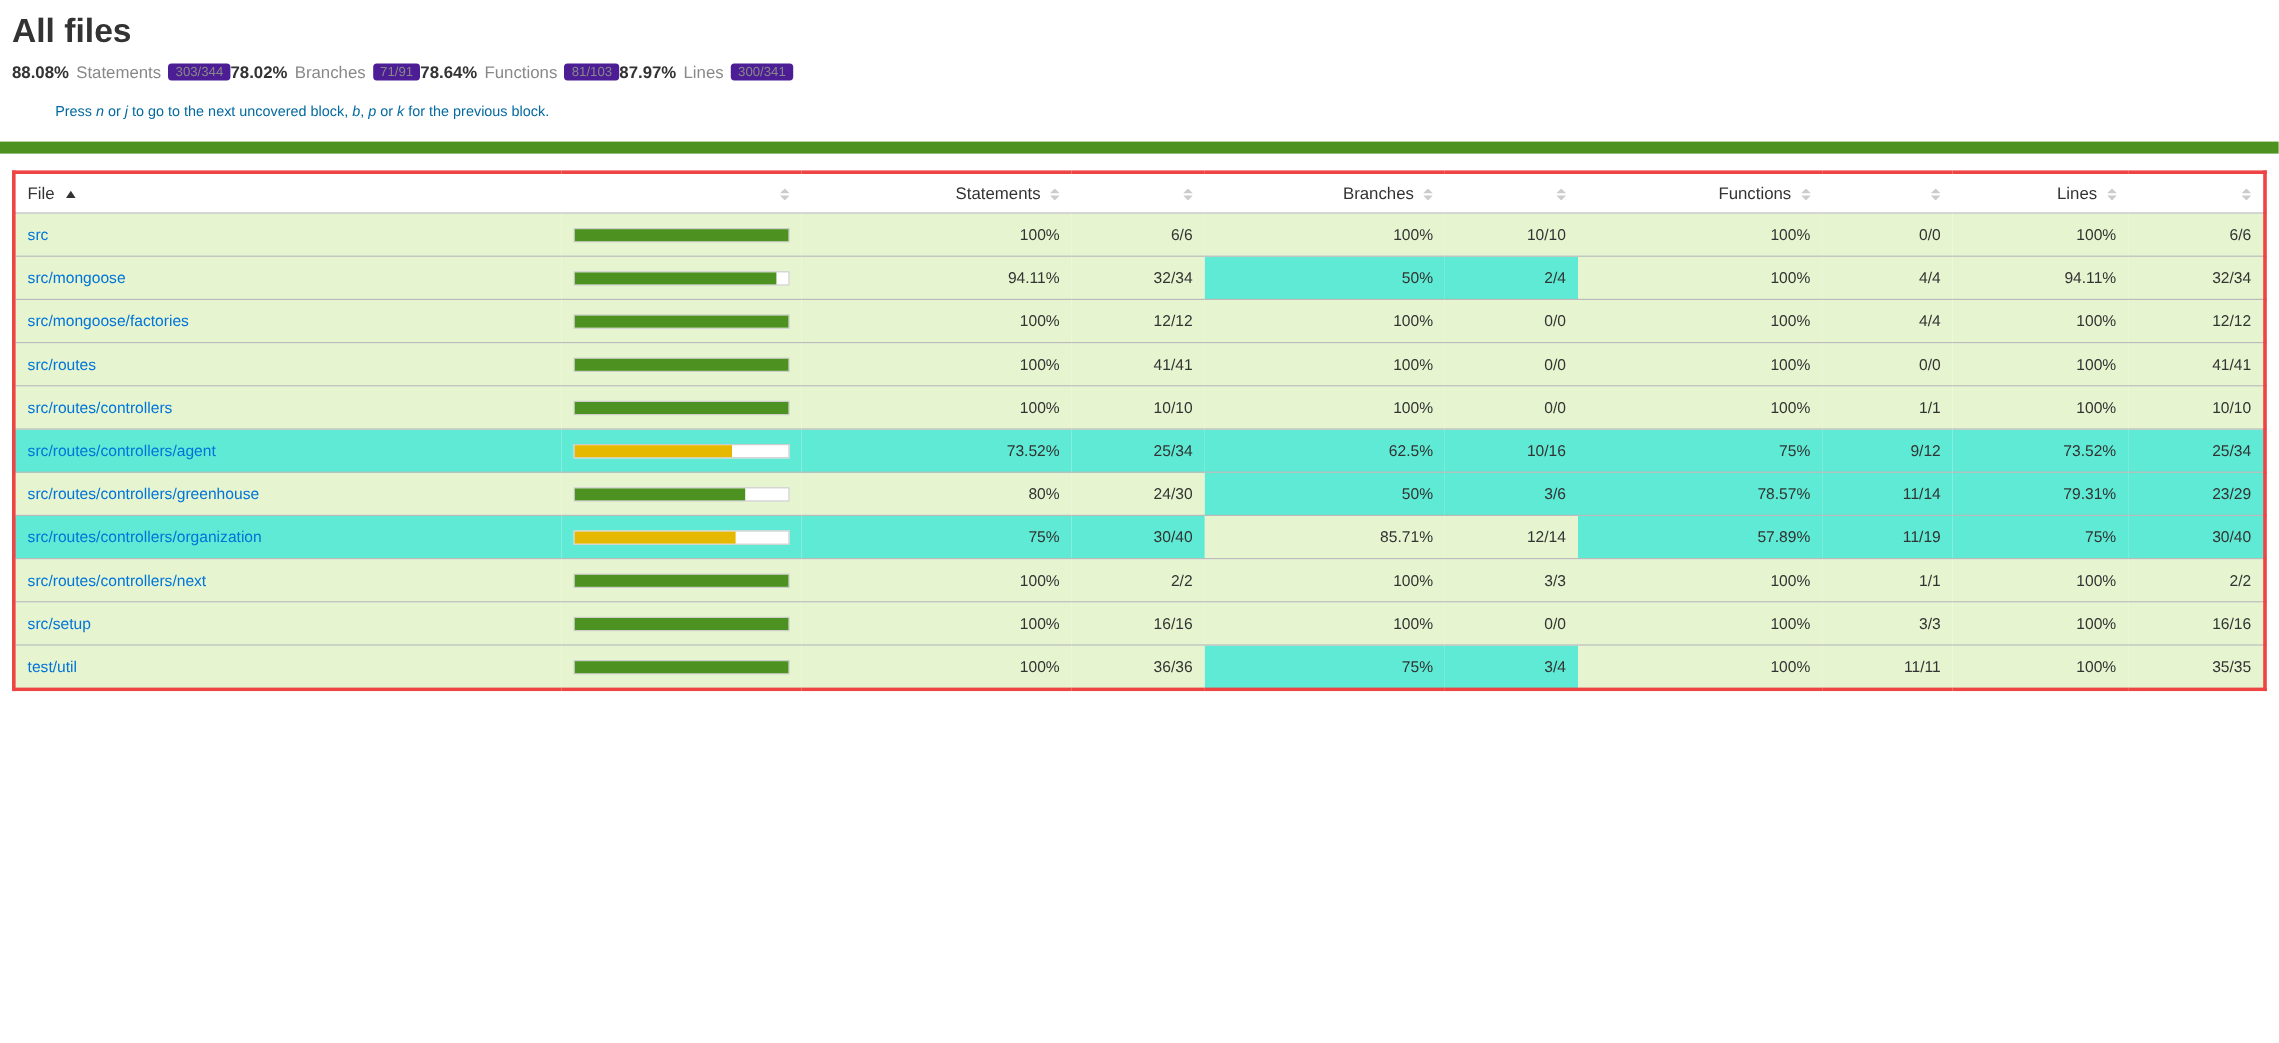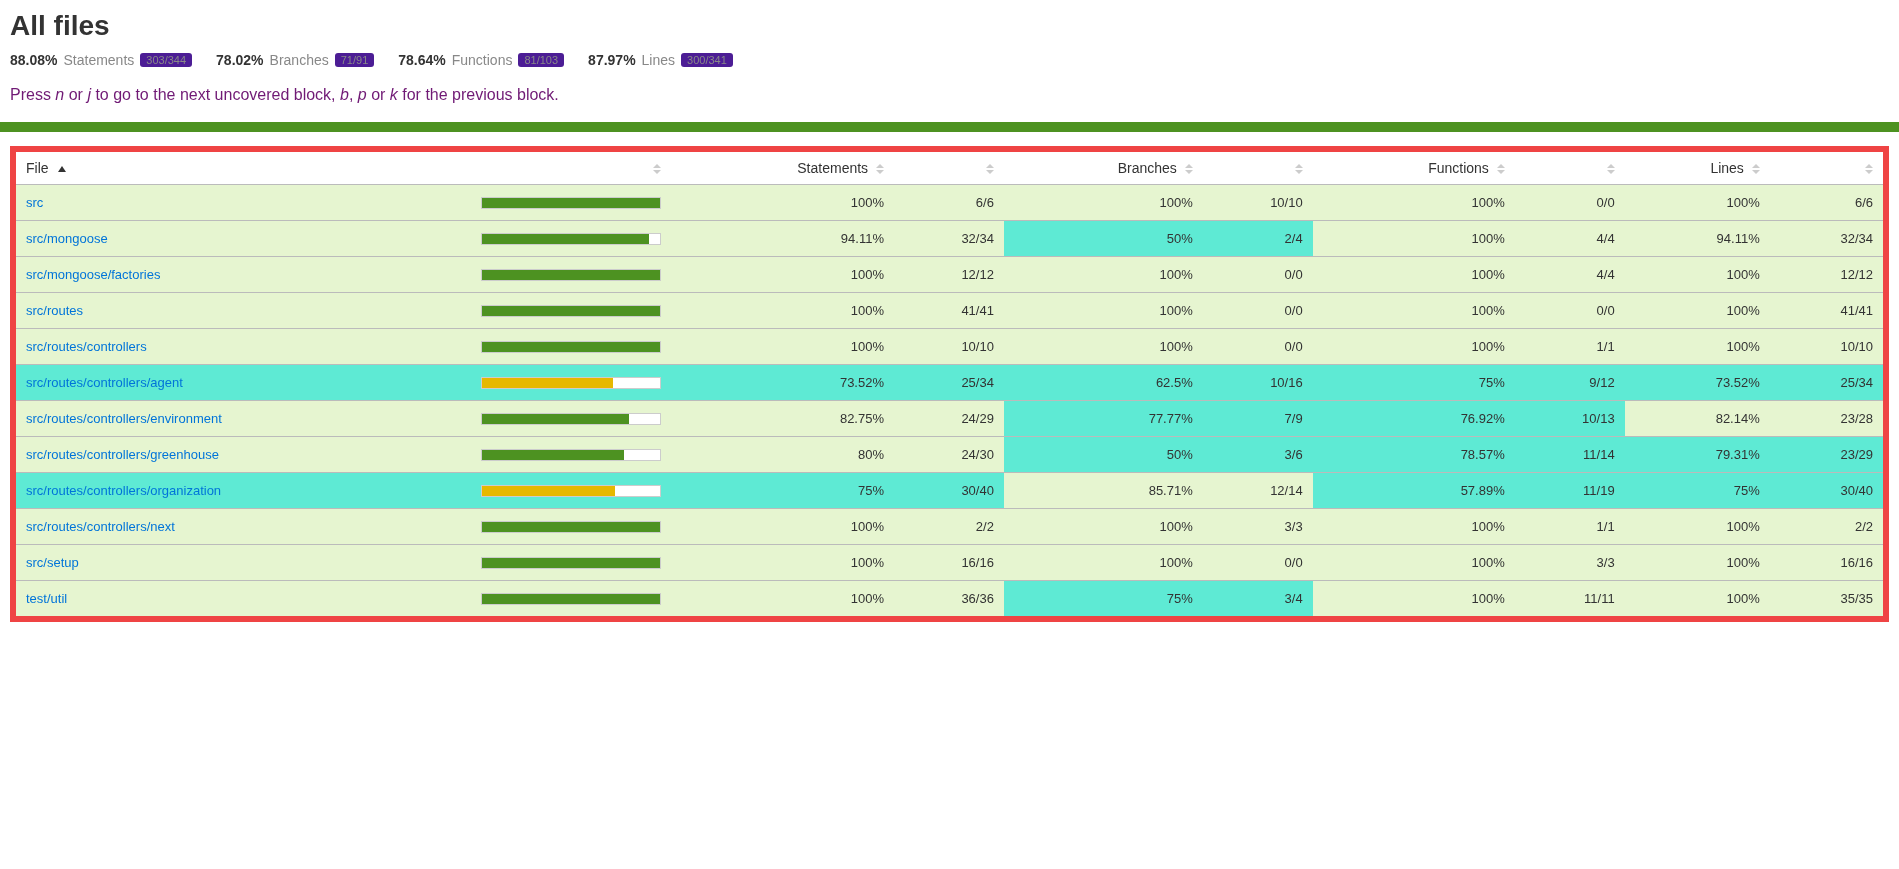--- a/index.html
+++ b/index.html
@@ -12,53 +12,53 @@
   }
   .wrapper { padding: 0; }
   .header { padding: 10px 10px 0 10px; }
   h1 {
     font-size: 28px;
     font-weight: bold;
     margin: 0 0 10px 0;
   }
   .summary {
     display: flex;
-    gap: 24px;
     align-items: center;
     margin-bottom: 18px;
   }
   .summary-item {
     display: flex;
     align-items: center;
     gap: 6px;
   }
   .summary-pct { font-weight: bold; color: #333; }
   .summary-label { color: #888; }
   .summary-count {
     background: #4c1d95;
     border-radius: 3px;
     padding: 1px 6px;
     font-size: 11px;
     color: #888;
   }
   .hint {
-    color: #701a75;
-    font-size: 16px;
+    color: #0369a1;
+    font-size: 12px;
     margin-bottom: 18px;
+    margin-left: 36px;
   }
   .hint em { font-style: italic; }
   .status-bar {
     height: 10px;
     width: 100%;
     background: #4d9221;
   }
   table.coverage {
     width: 100%;
     border-collapse: collapse;
-    border: 6px solid #ef4444;
+    border: 3px solid #ef4444;
     margin-top: 14px;
   }
   table.coverage thead th {
     text-align: left;
     font-weight: normal;
     padding: 8px 10px;
     border-bottom: 1px solid #bbb;
     position: relative;
     cursor: pointer;
     white-space: nowrap;
@@ -299,36 +299,20 @@
             <td class="num medium">73.52%</td>
             <td class="num medium">25/34</td>
             <td class="num medium">62.5%</td>
             <td class="num medium">10/16</td>
             <td class="num medium">75%</td>
             <td class="num medium">9/12</td>
             <td class="num medium">73.52%</td>
             <td class="num medium">25/34</td>
           </tr>
           <tr>
-            <td class="file high"><a href="#">src/routes/controllers/environment</a></td>
-            <td class="pic high">
-              <div class="bar">
-                <div class="bar-fill high" style="width:82.75%"></div>
-              </div>
-            </td>
-            <td class="num high">82.75%</td>
-            <td class="num high">24/29</td>
-            <td class="num medium">77.77%</td>
-            <td class="num medium">7/9</td>
-            <td class="num medium">76.92%</td>
-            <td class="num medium">10/13</td>
-            <td class="num high">82.14%</td>
-            <td class="num high">23/28</td>
-          </tr>
-          <tr>
             <td class="file high"><a href="#">src/routes/controllers/greenhouse</a></td>
             <td class="pic high">
               <div class="bar">
                 <div class="bar-fill high" style="width:80%"></div>
               </div>
             </td>
             <td class="num high">80%</td>
             <td class="num high">24/30</td>
             <td class="num medium">50%</td>
             <td class="num medium">3/6</td>

